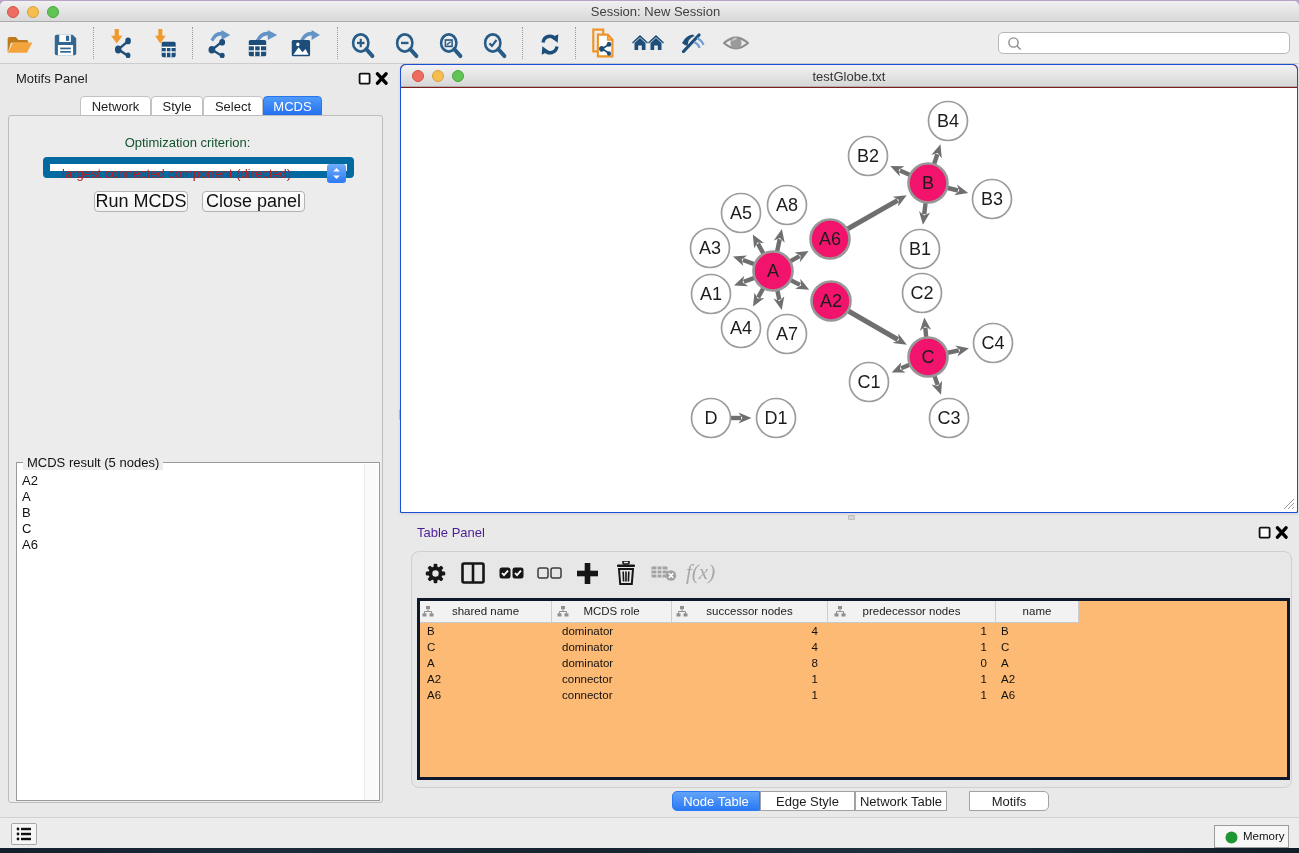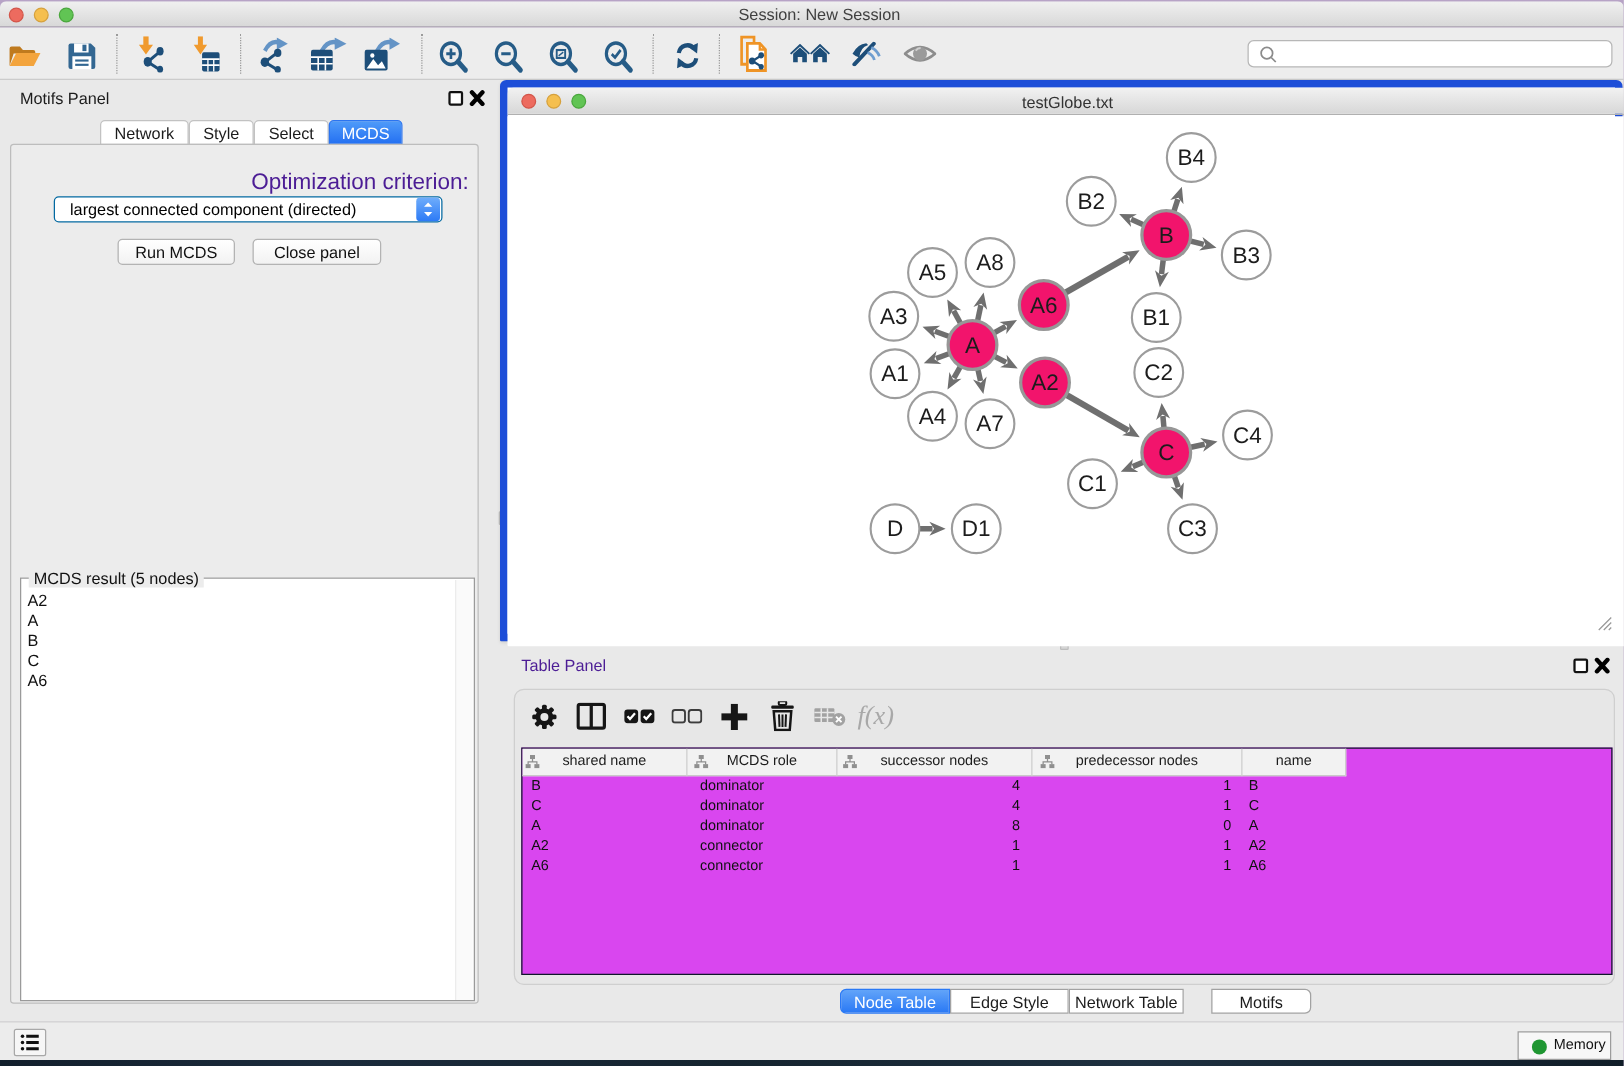--- a/index.html
+++ b/index.html
@@ -24,54 +24,54 @@
   
   #main { position:absolute; left:0; top:64px; width:1299px; height:753px; background:#e9e9e9; }
   
   #cp-title { position:absolute; left:16px; top:71px; font-size:13px; color:#1c1c1c; }
   .tab { position:absolute; top:96px; height:20px; background:#ffffff;
     border:1px solid #c2c2c2; border-radius:4px 4px 0 0; font-size:13px; color:#1c1c1c;
     text-align:center; line-height:19px; }
   .tab.sel { background:linear-gradient(#4f9bf9,#2470f2); color:#ffffff; border-color:#2b74f0; }
   #cp-box { position:absolute; left:8px; top:115px; width:375px; height:688px;
     background:#ececec; border:1px solid #bdbdbd; border-radius:3px; }
-  #opt-label { position:absolute; left:0; width:375px; top:135px; text-align:right;
-    font-size:18px; color:#4c1d95; }
+  #opt-label { position:absolute; left:0; width:375px; top:135px; text-align:center;
+    font-size:13px; color:#14532d; }
   #cp-select { position:absolute; left:43px; top:157px; width:311px; height:21px;
-    background:#ffffff; border:1px solid #0369a1; border-radius:4px;
-    font-size:13px; color:#000000; line-height:19px; padding-left:12px; }
+    background:#ffffff; border:7px solid #0369a1; border-radius:4px;
+    font-size:13px; color:#b91c1c; line-height:19px; padding-left:12px; }
   #cp-spin { position:absolute; right:1px; top:0px; width:19px; height:19px;
     background:linear-gradient(#6fadfb,#2c7af6); border-radius:3px; }
   .btn { position:absolute; top:191px; height:21px; background:linear-gradient(#ffffff,#f2f2f2);
-    border:1px solid #b3b3b3; border-radius:4px; font-size:13px; color:#111;
+    border:1px solid #b3b3b3; border-radius:4px; font-size:18px; color:#111;
     text-align:center; line-height:19px; }
   #fieldset { position:absolute; left:16px; top:462px; width:364px; height:339px;
     border:1px solid #9a9a9a; background:#ffffff; }
   #legend { position:absolute; left:23px; top:455px; font-size:13px; color:#111;
     background:#ececec; padding:0 4px; }
   #scrolltrack { position:absolute; right:1px; top:1px; width:14px; height:336px;
     background:#fafafa; border-left:1px solid #ececec; }
   .li { position:absolute; left:22px; font-size:13px; color:#111; }
   
   #netwin { position:absolute; left:400px; top:64px; width:898px; height:449px;
-    background:#ffffff; border:6px solid #1d4ed8; border-radius:5px 5px 1px 1px;
+    background:#7f1d1d; border:1px solid #1d4ed8; border-radius:5px 5px 1px 1px;
     box-shadow:0 1px 3px rgba(0,0,0,0.10); }
   #nw-title { position:absolute; left:0; top:0; width:896px; height:22px;
     background:linear-gradient(#f2f2f2,#d7d7d7); border-bottom:1px solid #b0b0b0;
     border-radius:5px 5px 0 0; }
   #nw-title .t { position:absolute; left:0; right:0; top:4px; text-align:center;
     font-size:13px; color:#333; }
   #nw-content { position:absolute; left:0; top:23px; width:896px; height:424px;
     background:#ffffff; border-radius:0 0 1px 1px; overflow:hidden; }
   
   #tp-title { position:absolute; left:417px; top:525px; font-size:13px; color:#4c1d95; }
   #tp-box { position:absolute; left:411px; top:551px; width:881px; height:237px;
     background:#e7e7e7; border:1px solid #cfcfcf; border-radius:8px; }
   #tbl { position:absolute; left:417px; top:598px; width:873px; height:182px;
-    background:#d946ef; border:1px solid #0f172a; }
+    background:#fdba74; border:3px solid #0f172a; }
   #tbl-head { position:absolute; left:0; top:0; width:659px; height:22px;
     background:#f2f2f2; border-bottom:1px solid #c9c9c9; }
   .th { position:absolute; top:0; height:22px; border-right:1px solid #cdcdcd;
     font-size:11.5px; color:#1c1c1c; text-align:center; line-height:21px; }
   .td { position:absolute; font-size:11.5px; color:#111; height:16px; line-height:16px; }
   
   .btab { position:absolute; top:791px; height:20px; background:#ffffff;
     border:1px solid #a2a2a2; font-size:13px; color:#1c1c1c; text-align:center; line-height:19px; }
   .btab.sel { background:linear-gradient(#62a4f9,#2a79f5); color:#fff; border-color:#2a79f5; }
   

